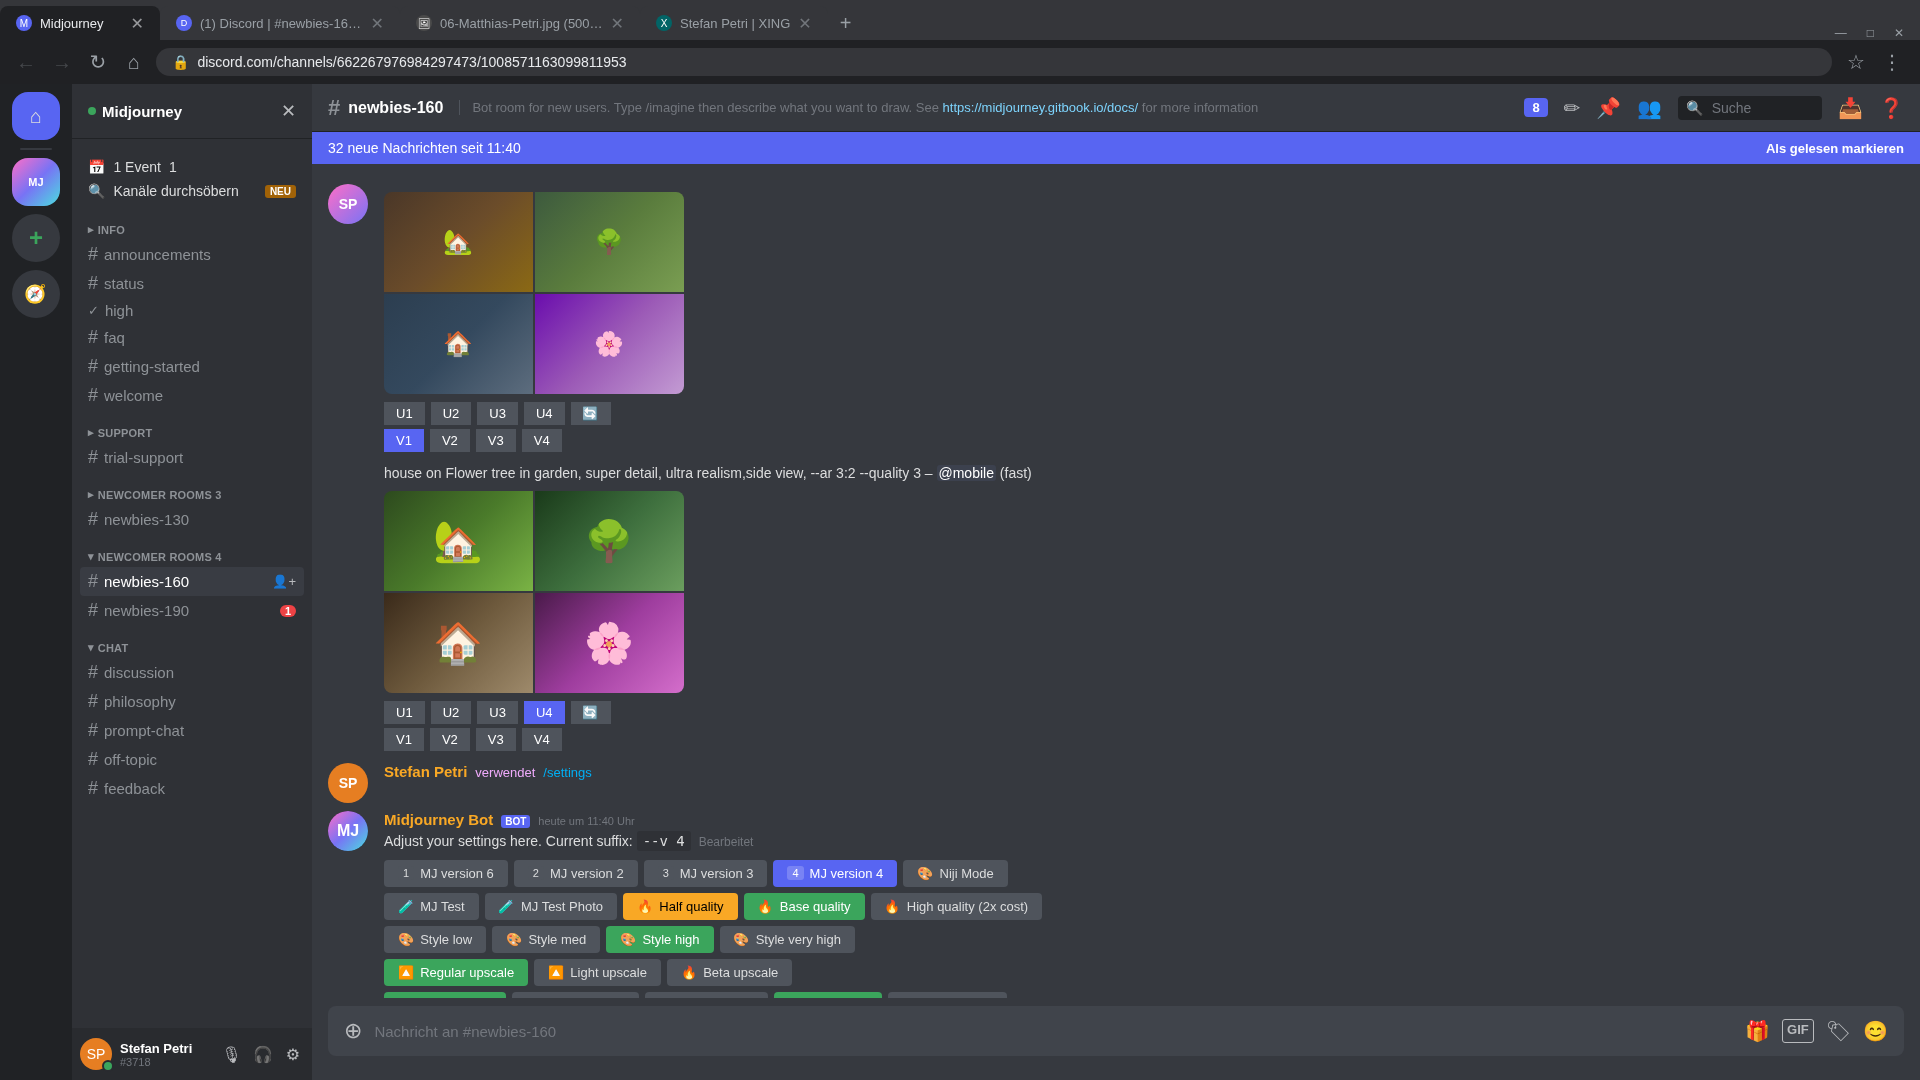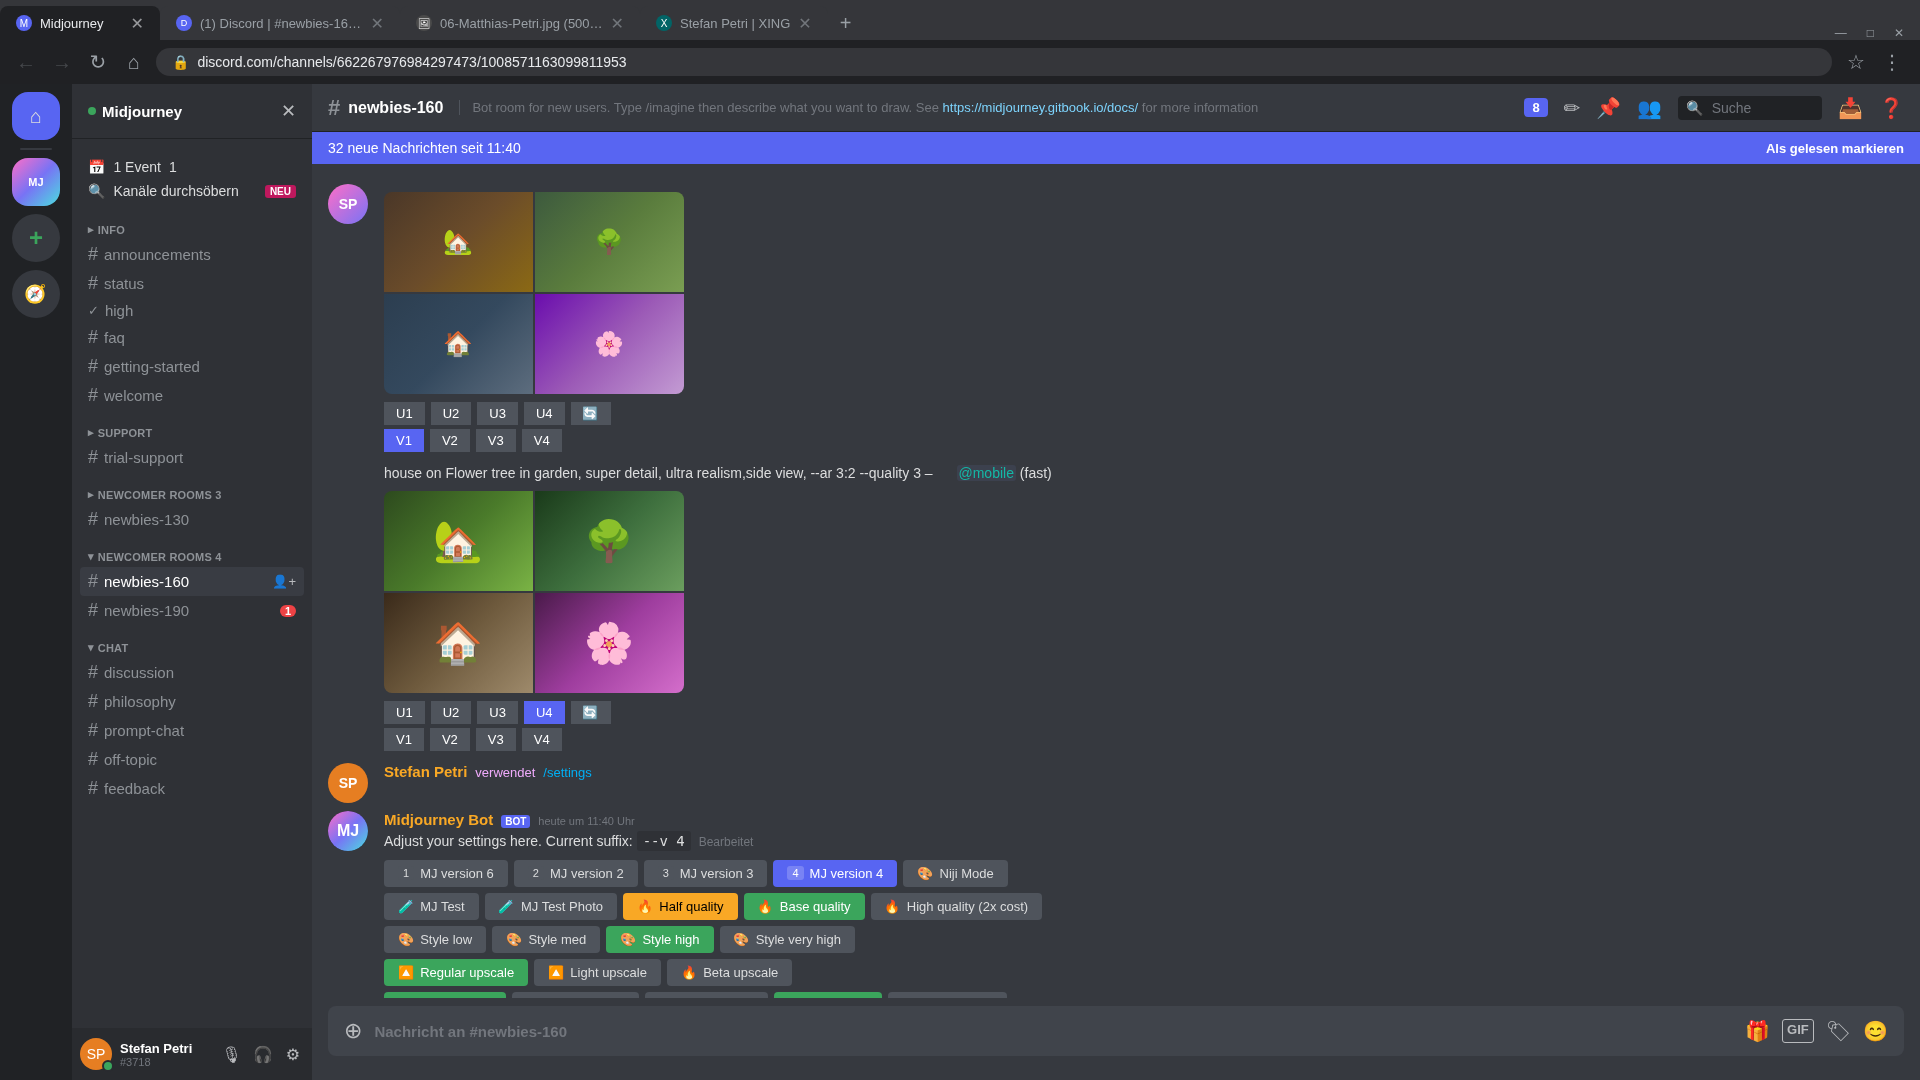--- a/index.html
+++ b/index.html
@@ -205,21 +205,21 @@
     .bot-badge {
       background: #5865f2;
       color: #fff;
       font-size: 10px;
       font-weight: 700;
       padding: 1px 4px;
       border-radius: 3px;
       text-transform: uppercase;
     }
     .message-text { font-size: 14px; color: #dcddde; line-height: 1.375; }
-    .mention { color: #14b8a6; background: rgba(114,137,218,0.1); padding: 0 2px; border-radius: 3px; margin-left: 20px; }
+    .mention { color: #ffffff; background: rgba(114,137,218,0.1); padding: 0 2px; border-radius: 3px; }
 
     
     .image-grid {
       display: grid;
       grid-template-columns: 1fr 1fr;
       width: 300px;
       gap: 2px;
       margin: 8px 0;
       border-radius: 8px;
       overflow: hidden;
@@ -306,21 +306,20 @@
     }
     .chat-add-btn { color: #b9bbbe; font-size: 22px; cursor: pointer; padding: 12px 0; }
     .chat-input {
       flex: 1;
       background: transparent;
       border: none;
       color: #dcddde;
       font-size: 15px;
       padding: 12px 0;
       outline: none;
-      font-weight: bold;
     }
     .chat-input::placeholder { color: #72767d; }
     .chat-actions { display: flex; gap: 12px; }
     .chat-action-icon { color: #b9bbbe; cursor: pointer; font-size: 20px; }
 
     
     .mj-avatar {
       background: #000;
       border-radius: 50%;
       width: 40px;
@@ -479,21 +478,21 @@
 
       <div style="padding:8px 8px 4px 8px">
         <div style="display:flex;align-items:center;gap:8px;padding:4px 8px;border-radius:4px;color:#dcddde;font-size:14px;cursor:pointer">
           <span>📅</span>
           <span>1 Event</span>
           <span class="badge">1</span>
         </div>
         <div style="display:flex;align-items:center;gap:8px;padding:4px 8px;border-radius:4px;color:#dcddde;font-size:14px;cursor:pointer">
           <span>🔍</span>
           <span>Kanäle durchsöbern</span>
-          <span style="background:#be185d;color:#fff;font-size:10px;font-weight:700;padding:1px 5px;border-radius:3px;margin-left:auto">NEU</span>
+          <span style="background:#a16207;color:#fff;font-size:10px;font-weight:700;padding:1px 5px;border-radius:3px;margin-left:auto">NEU</span>
         </div>
       </div>
 
       <div class="channel-category">
         <span>▸</span>
         <span>INFO</span>
       </div>
       <div class="channel-item">
         <span class="channel-hash">#</span>
         <span>announcements</span>

